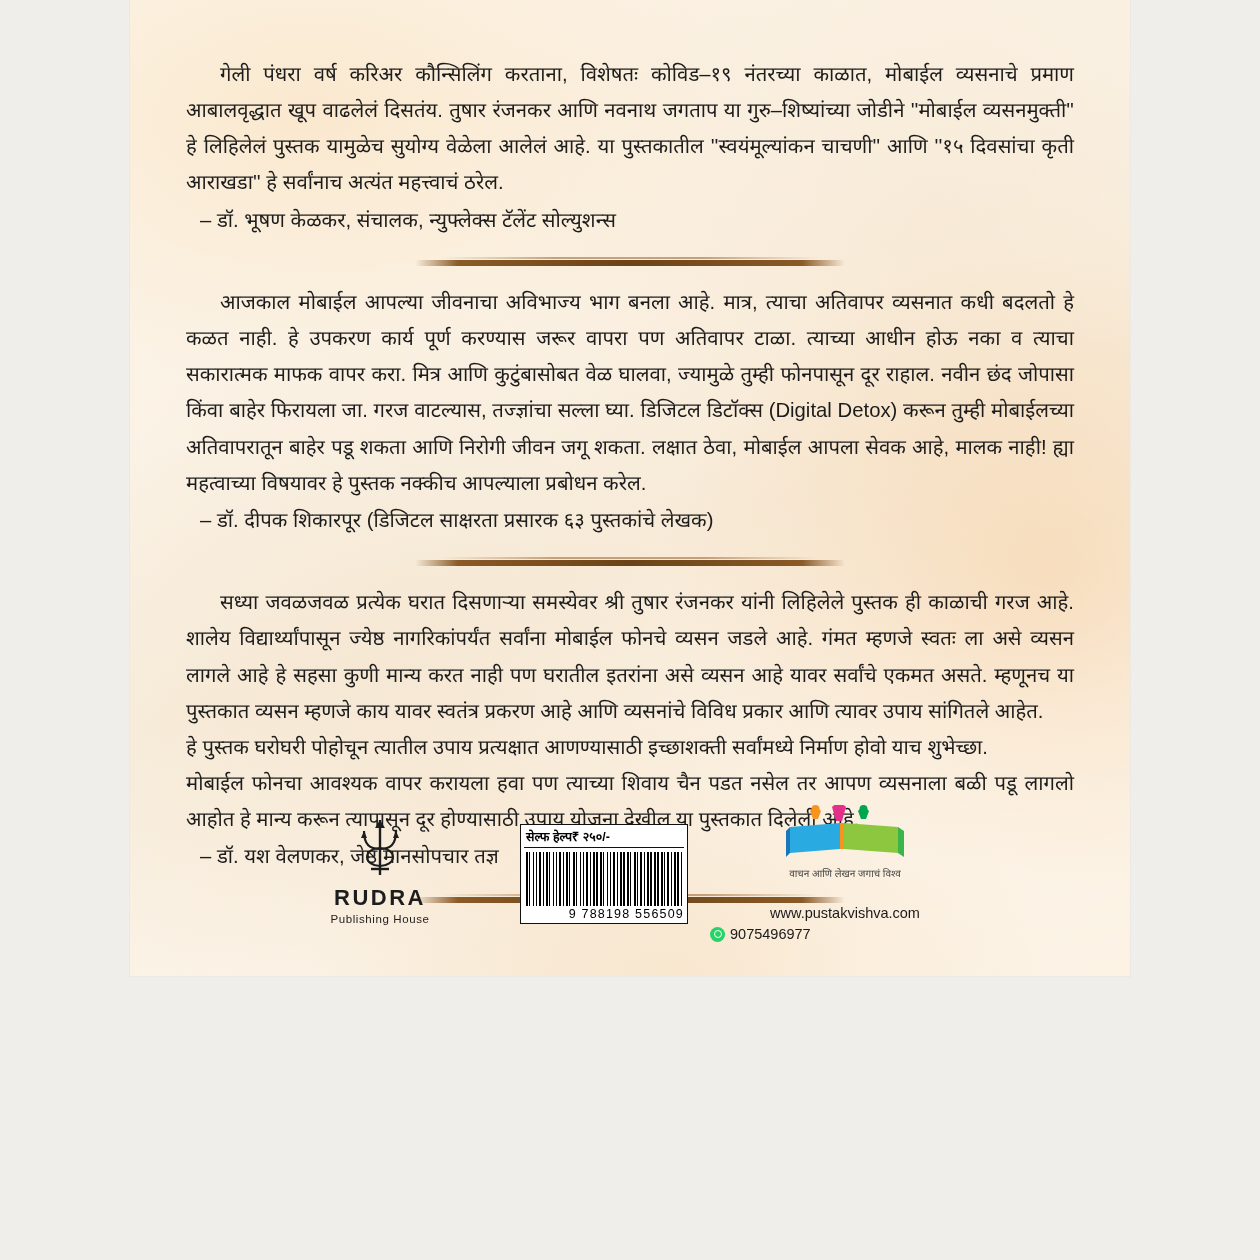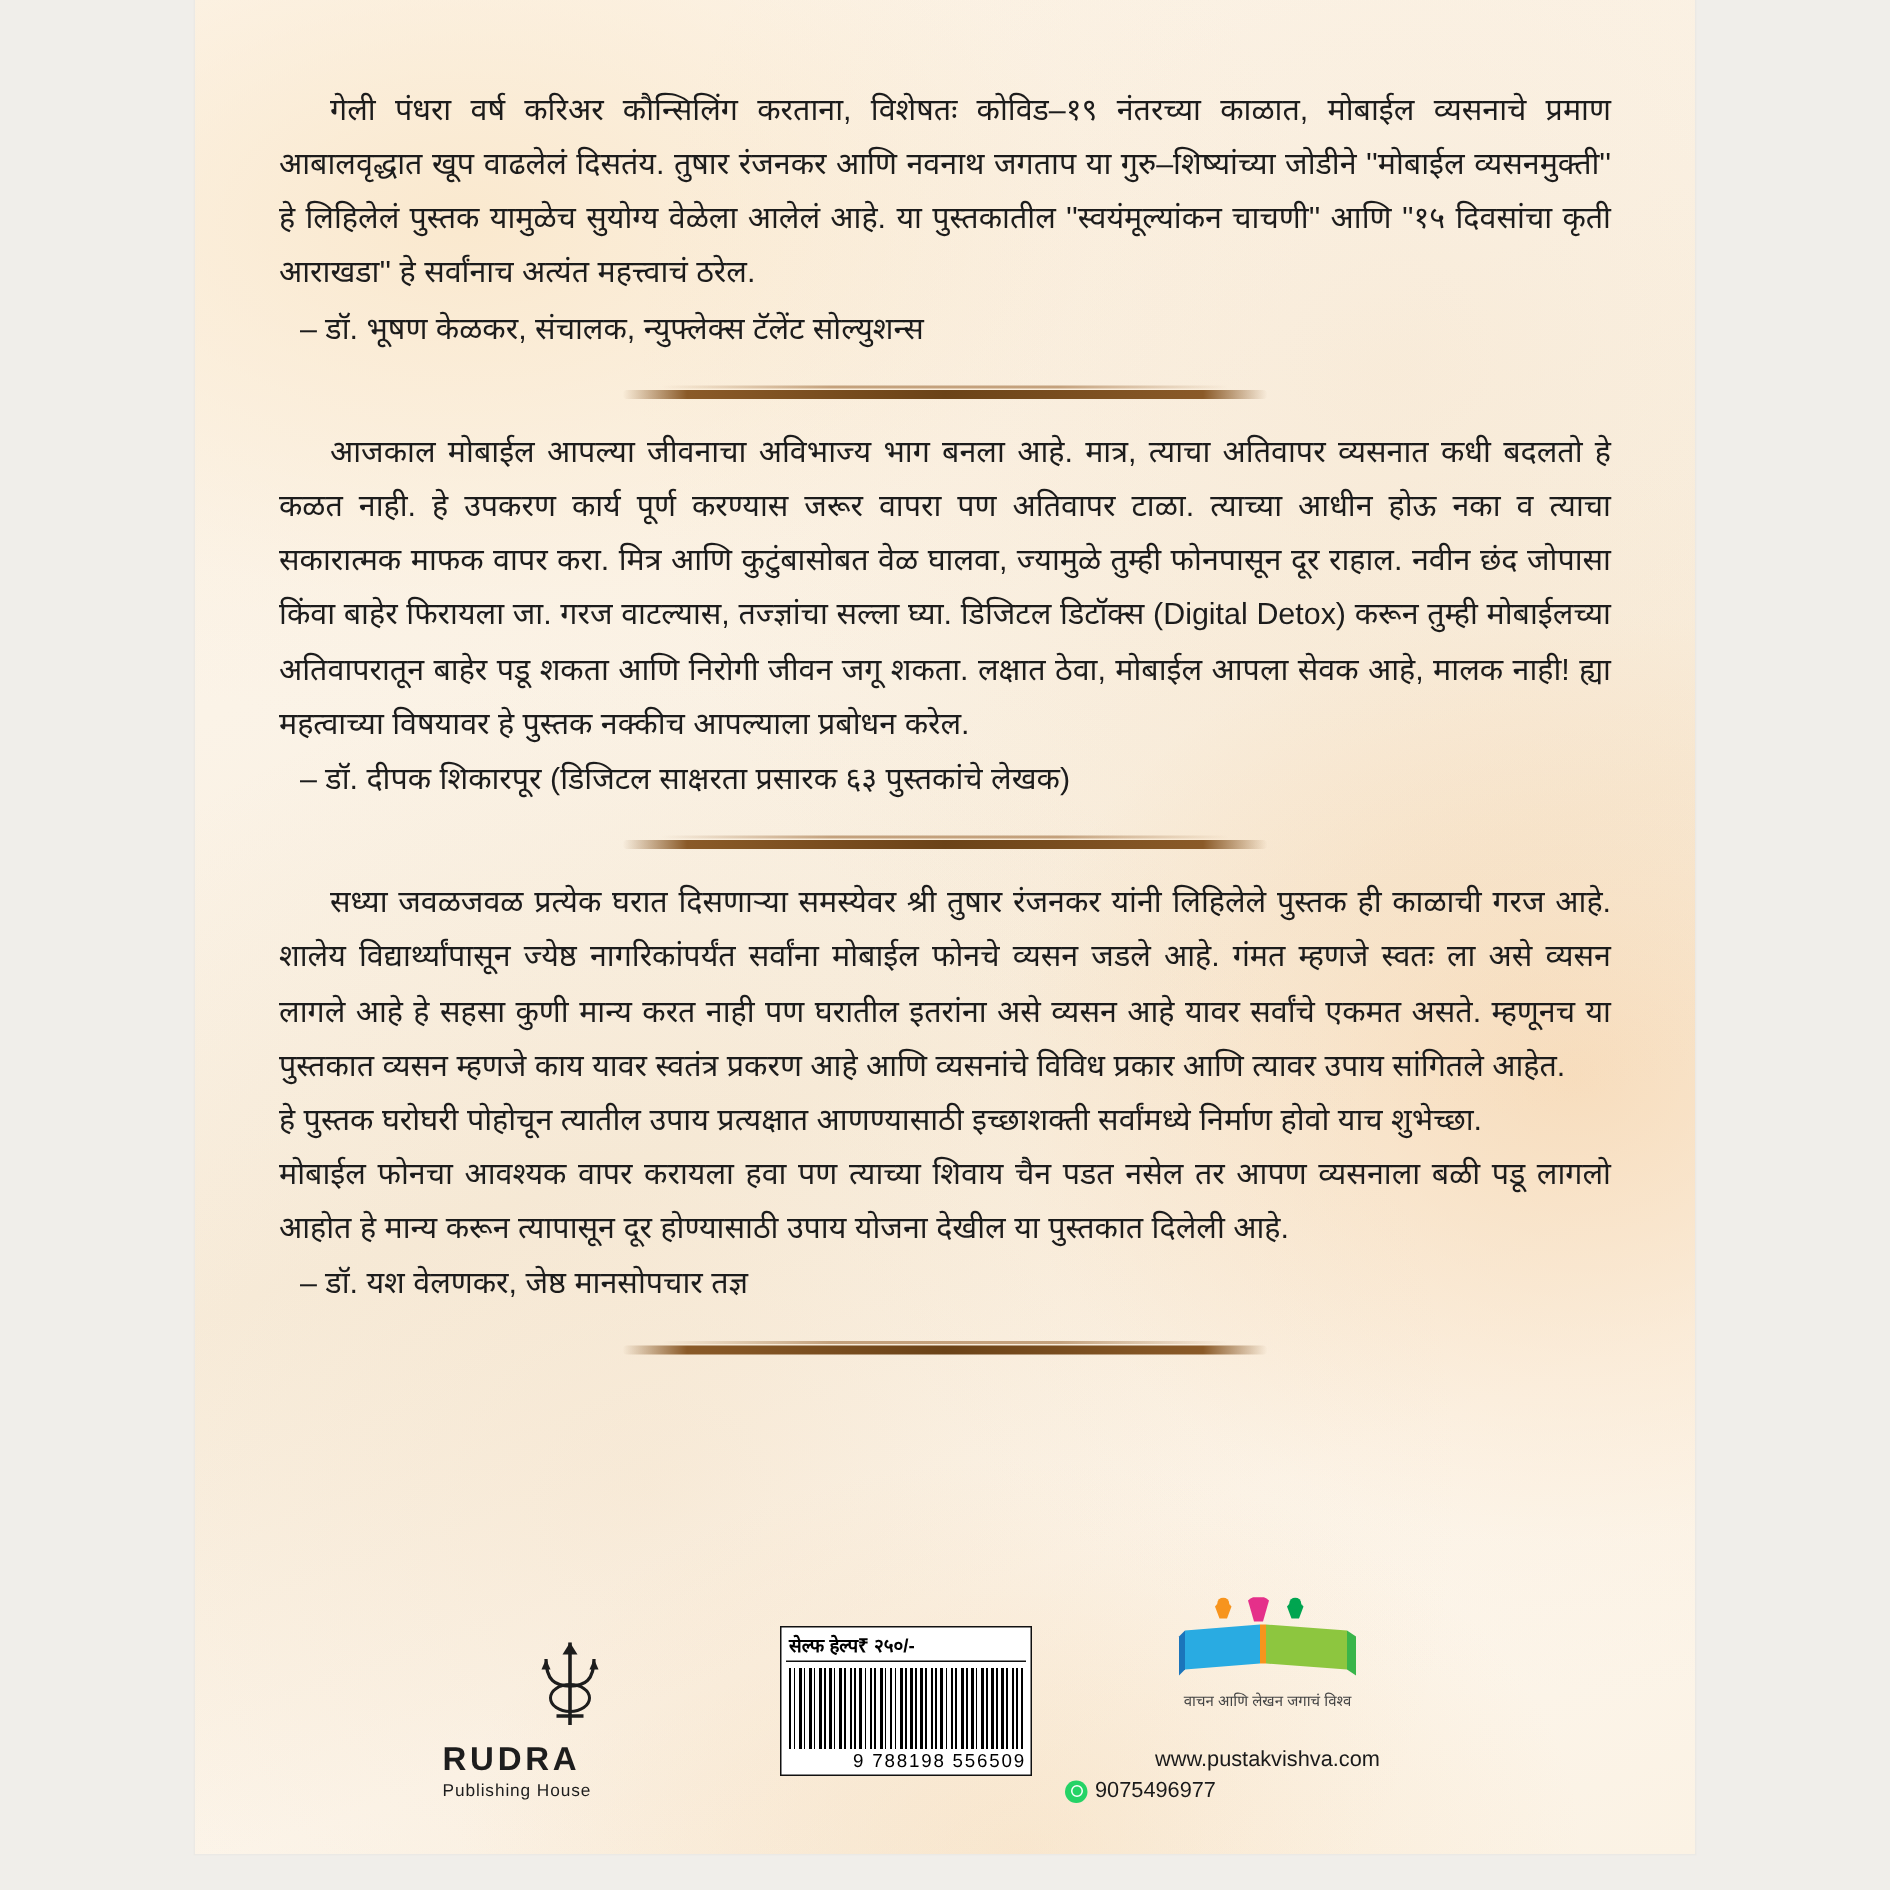--- a/index.html
+++ b/index.html
@@ -11,21 +11,21 @@
     height: 1260px;
     background: #f0eeea;
     font-family: "Liberation Sans", sans-serif;
     overflow: hidden;
   }
   .page {
     position: absolute;
     left: 130px;
     top: 0;
     width: 1000px;
-    height: 1236px;
+    height: 976px;
     background:
       radial-gradient(ellipse 700px 420px at 18% 12%, rgba(250,232,205,0.95) 0%, rgba(250,238,220,0.25) 60%, rgba(255,255,255,0) 80%),
       radial-gradient(ellipse 620px 500px at 92% 58%, rgba(246,214,176,0.75) 0%, rgba(250,235,215,0.22) 62%, rgba(255,255,255,0) 82%),
       radial-gradient(ellipse 500px 350px at 55% 100%, rgba(248,226,196,0.6) 0%, rgba(255,255,255,0) 75%),
       linear-gradient(160deg, #fdf6ec 0%, #fbf3e7 30%, #f8eede 55%, #fdf7ee 78%, #fbf2e4 100%);
     box-shadow: 0 0 0 1px rgba(0,0,0,0.02);
   }
   .page:before {
     content: "";
     position: absolute;
@@ -85,22 +85,23 @@
   .footer {
     position: absolute;
     left: 0;
     right: 0;
     bottom: 26px;
     height: 170px;
   }
   .logo-rudra {
     position: absolute;
     left: 165px;
-    bottom: 10px;
+    bottom: 25px;
     width: 170px;
+    text-align: center;
     color: #1d1d1d;
   }
   .rudra-mark {
     height: 62px;
     display: flex;
     align-items: flex-end;
     justify-content: center;
   }
   .rudra-name {
     font-size: 22px;

